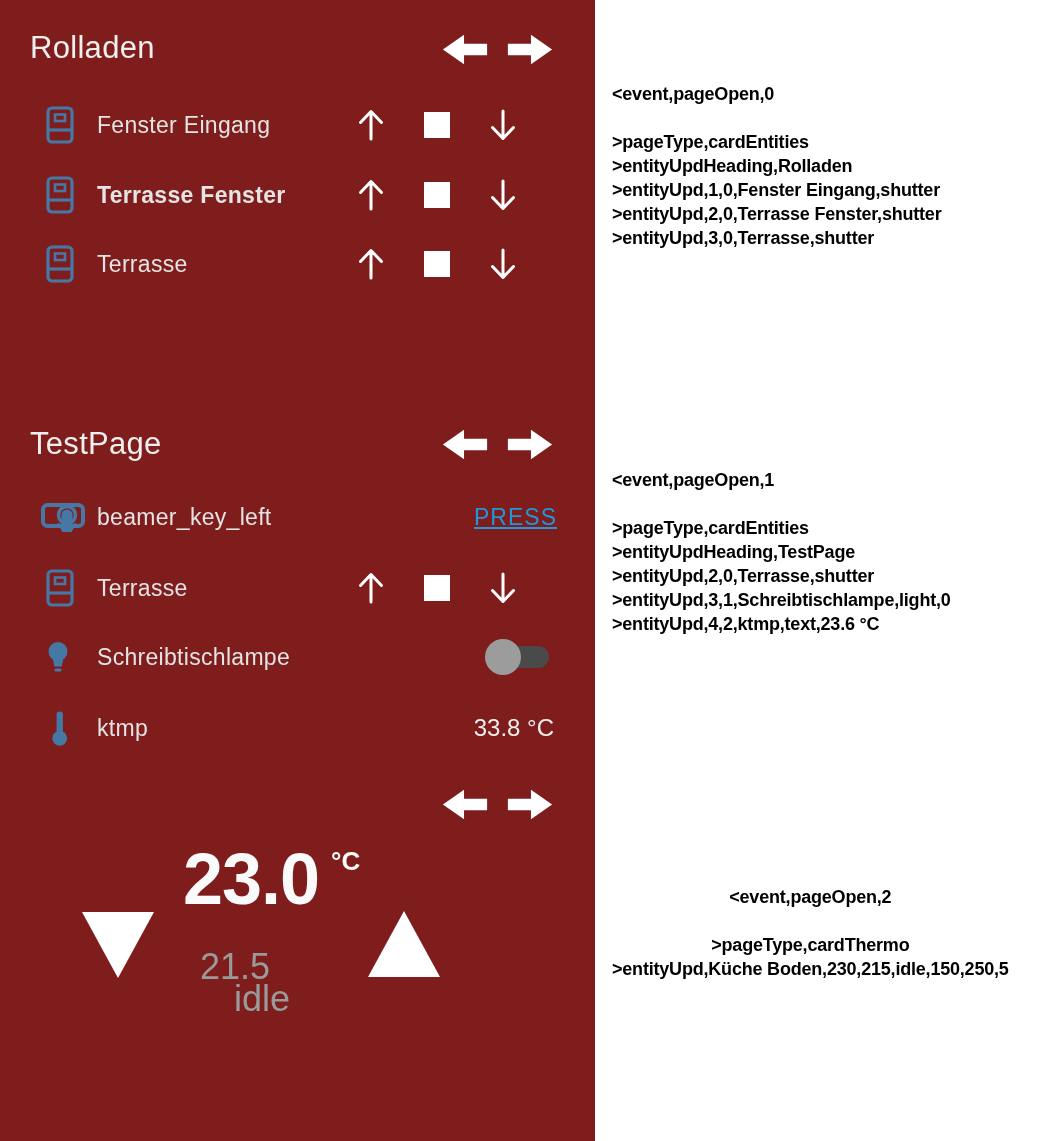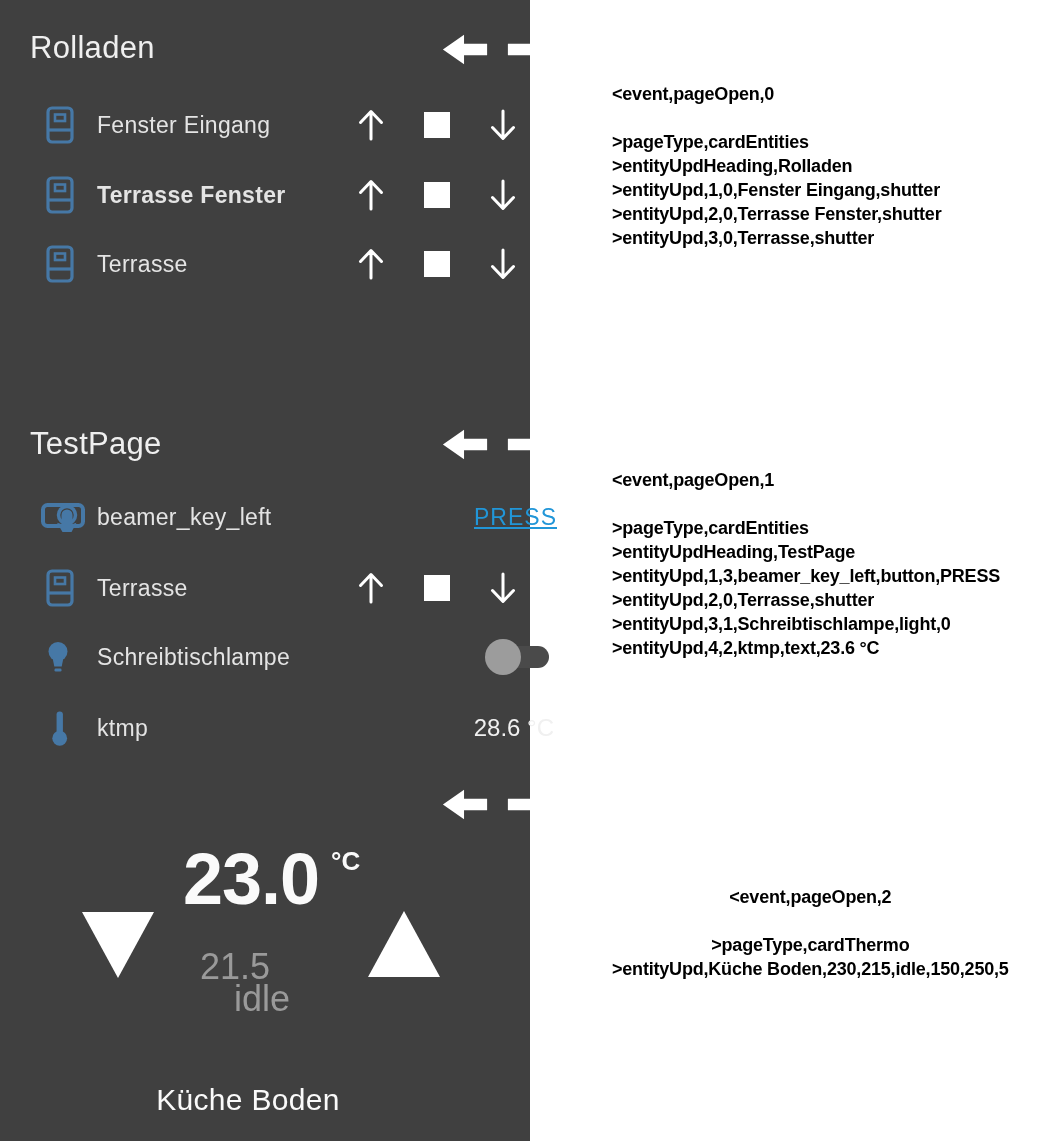--- a/index.html
+++ b/index.html
@@ -1,18 +1,18 @@
 <!DOCTYPE html>
 <html><head>
 <meta charset="utf-8">
 <style>
   html,body{margin:0;padding:0;background:#ffffff;}
   .stage{position:relative;width:1045px;height:1141px;background:#ffffff;
          font-family:"Liberation Sans",sans-serif;overflow:hidden;}
-  .device{position:absolute;left:0;top:0;width:530px;height:1141px;background:#404040;}
+  .device{position:absolute;left:0;top:0;width:595px;height:1141px;background:#7f1d1d;}
 
   .card-title{position:absolute;left:30px;font-size:31px;line-height:34px;font-weight:400;
               color:#efefef;letter-spacing:.3px;}
   .nav{position:absolute;left:440px;display:flex;gap:15px;}
   .nav svg{width:50px;height:33px;display:block;cursor:pointer;}
 
   .row{position:absolute;left:0;width:565px;height:44px;padding-left:24px;}
   .entity-icon{position:absolute;display:block;}
   .entity-label{position:absolute;left:97px;top:0;line-height:44px;font-size:23px;
                 color:#e4e4e4;letter-spacing:.3px;white-space:nowrap;}
@@ -180,21 +180,21 @@
       <div class="toggle">
         <div class="knob"></div>
       </div>
     </div>
 
     <div class="row" style="top:706px;">
       <svg class="entity-icon" style="left:50px;top:4px" width="19" height="37" viewBox="0 0 18 38">
           <use href="#ico-thermo"></use>
         </svg>
       <span class="entity-label">ktmp</span>
-      <span class="row-value">28.6 °C</span>
+      <span class="row-value">33.8 °C</span>
     </div>
 
     <div class="nav" style="top:788px;">
       <svg viewBox="0 0 26 17">
           <use href="#arrow-left"></use>
         </svg>
       <svg viewBox="0 0 26 17">
           <use href="#arrow-right"></use>
         </svg>
     </div>
@@ -204,39 +204,37 @@
 
     <svg class="thermo-tri" style="left:82px;top:912px" width="72" height="66" viewBox="0 0 72 66">
       <polygon points="0,0 72,0 36,66" fill="#ffffff"></polygon>
       </svg>
     <svg class="thermo-tri" style="left:368px;top:911px" width="72" height="66" viewBox="0 0 72 66">
       <polygon points="36,0 72,66 0,66" fill="#ffffff"></polygon>
       </svg>
 
     <div class="thermo-target">21.5</div>
     <div class="thermo-state">idle</div>
-    <div class="thermo-name">Küche Boden</div>
   </div>
 
   <div class="log" style="top:82px;">
     <div>&lt;event,pageOpen,0</div>
     <div class="gap"></div>
     <div>&gt;pageType,cardEntities</div>
     <div>&gt;entityUpdHeading,Rolladen</div>
     <div>&gt;entityUpd,1,0,Fenster Eingang,shutter</div>
     <div>&gt;entityUpd,2,0,Terrasse Fenster,shutter</div>
     <div>&gt;entityUpd,3,0,Terrasse,shutter</div>
   </div>
 
   <div class="log" style="top:468px;">
     <div>&lt;event,pageOpen,1</div>
     <div class="gap"></div>
     <div>&gt;pageType,cardEntities</div>
     <div>&gt;entityUpdHeading,TestPage</div>
-    <div>&gt;entityUpd,1,3,beamer_key_left,button,PRESS</div>
     <div>&gt;entityUpd,2,0,Terrasse,shutter</div>
     <div>&gt;entityUpd,3,1,Schreibtischlampe,light,0</div>
     <div>&gt;entityUpd,4,2,ktmp,text,23.6 °C</div>
   </div>
 
   <div class="log" style="top:885px;text-align:center;">
     <div>&lt;event,pageOpen,2</div>
     <div class="gap"></div>
     <div>&gt;pageType,cardThermo</div>
     <div>&gt;entityUpd,Küche Boden,230,215,idle,150,250,5</div>

